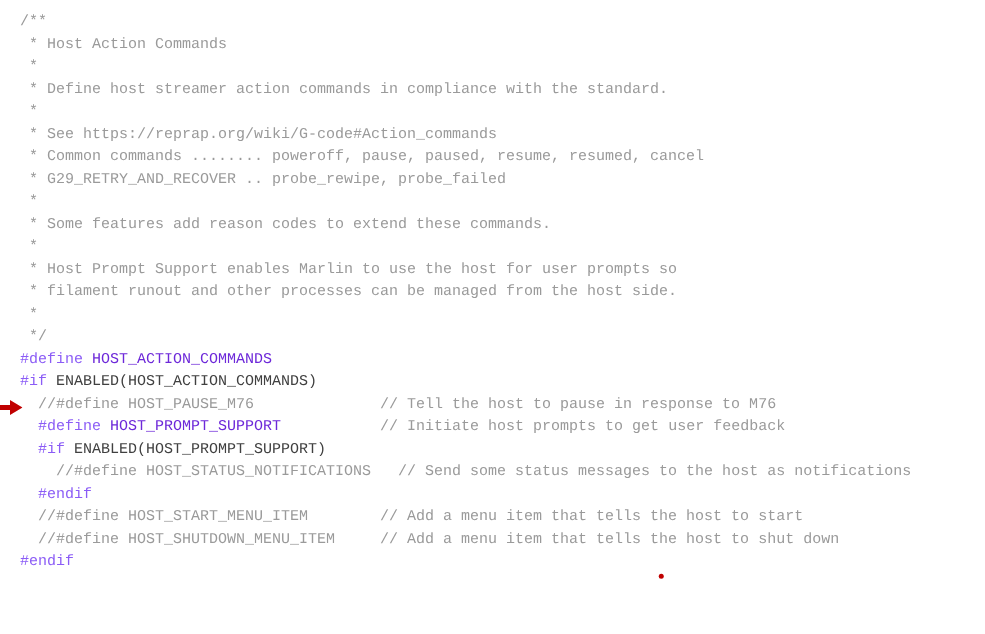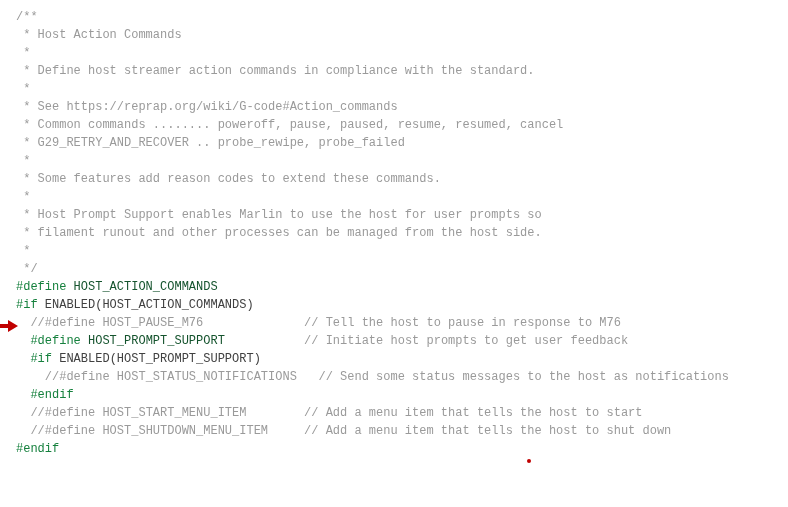--- a/index.html
+++ b/index.html
@@ -16,22 +16,22 @@
     position: relative;
   }
   .code {
     position: absolute;
     left: 16px;
     top: 8px;
     white-space: pre;
   }
   .line { display: block; height: 18px; }
   .comment { color: #9a9a9a; }
-  .directive { color: #15803d; margin-top: 38px; }
-  .defined { color: #14532d; }
+  .directive { color: #8b5cf6; margin-top: 38px; }
+  .defined { color: #6d28d9; }
   .plain { color: #404040; }
   .arrow {
     position: absolute;
     left: -2px;
     top: 320px;
     width: 20px;
     height: 12px;
     pointer-events: none;
     z-index: 5;
   }

